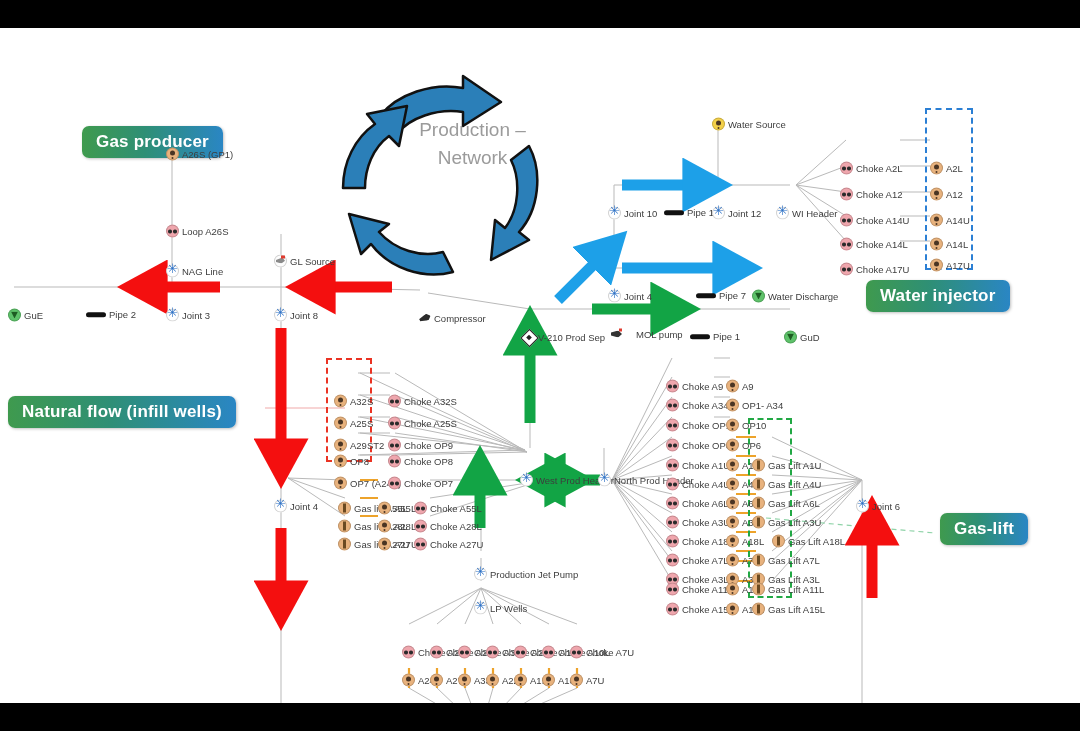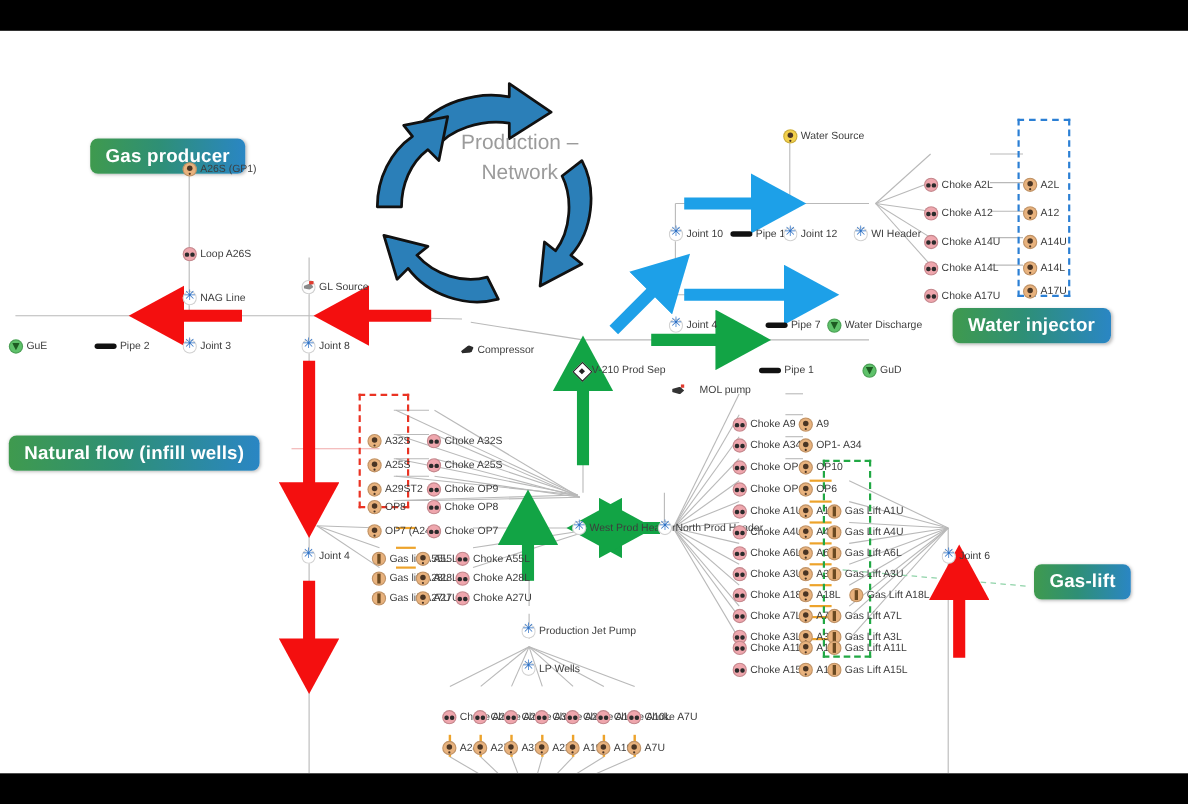--- a/index.html
+++ b/index.html
@@ -316,21 +316,21 @@
     </div>
 
     <div class="node" style="left:418px;top:290px;">
       <span class="ic comp"></span>
       <span class="lbl">Compressor</span>
     </div>
     <div class="node" style="left:522px;top:309px;">
       <span class="ic sep"></span>
       <span class="lbl">V-210 Prod Sep</span>
     </div>
-    <div class="node" style="left:610px;top:327px;gap:13px;">
+    <div class="node" style="left:610px;top:306px;gap:13px;">
       <span class="ic pump"></span>
       <span class="lbl">MOL pump</span>
     </div>
     <div class="node" style="left:690px;top:309px;">
       <span class="ic pipe"></span>
       <span class="lbl">Pipe 1</span>
     </div>
     <div class="node" style="left:784px;top:309px;">
       <span class="ic sink"></span>
       <span class="lbl">GuD</span>

